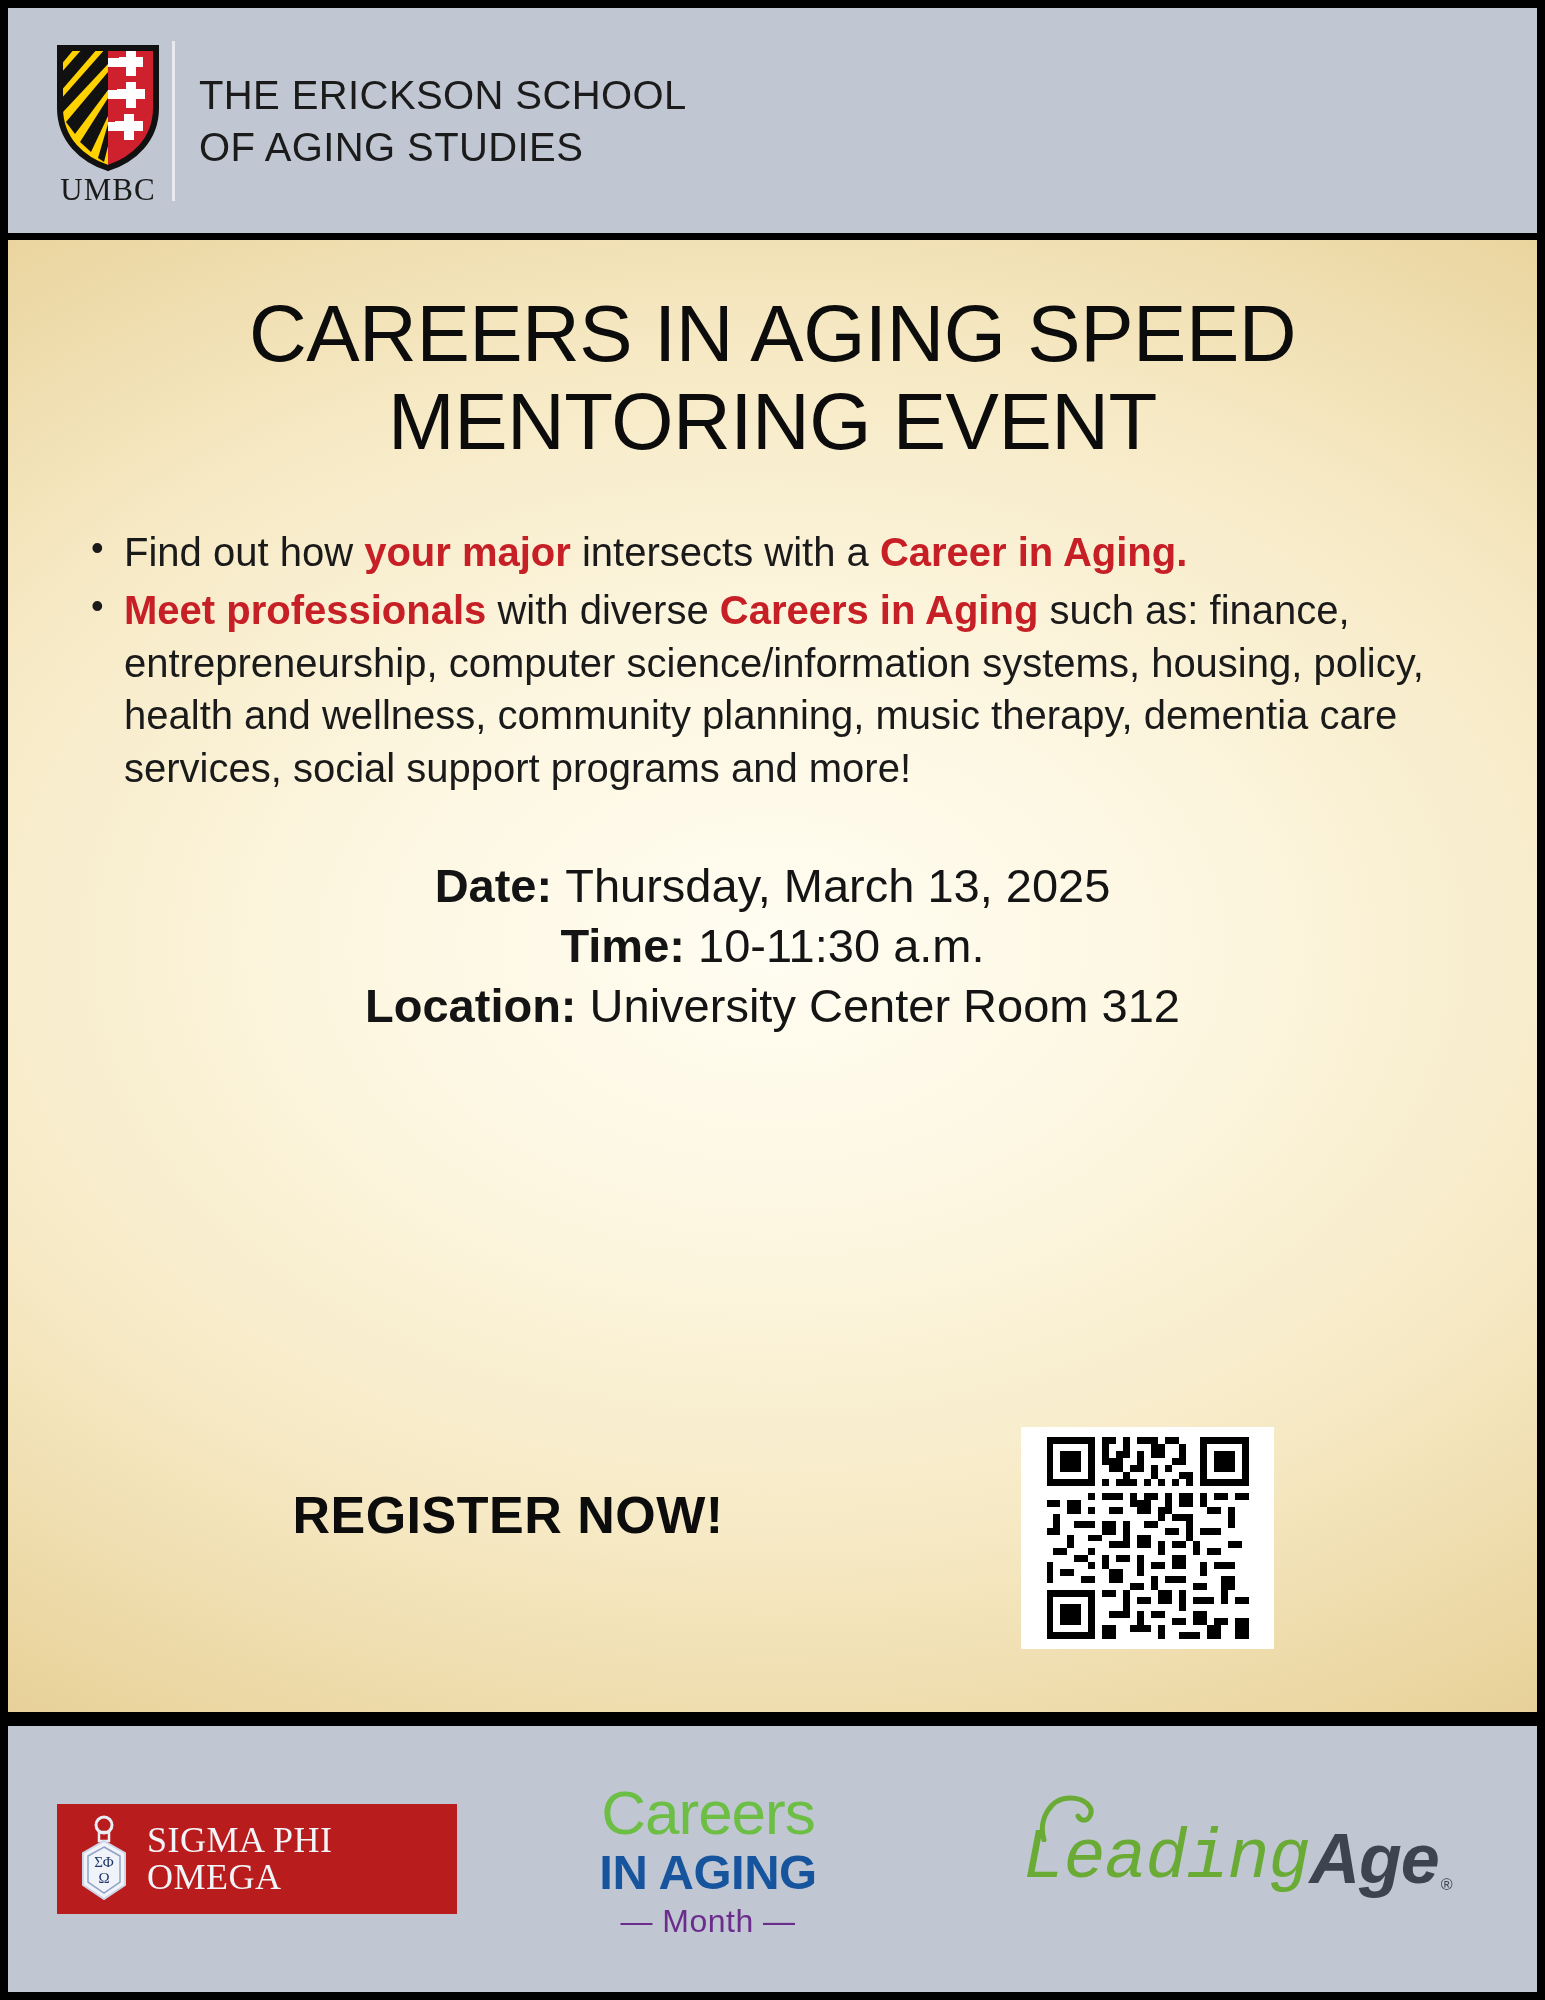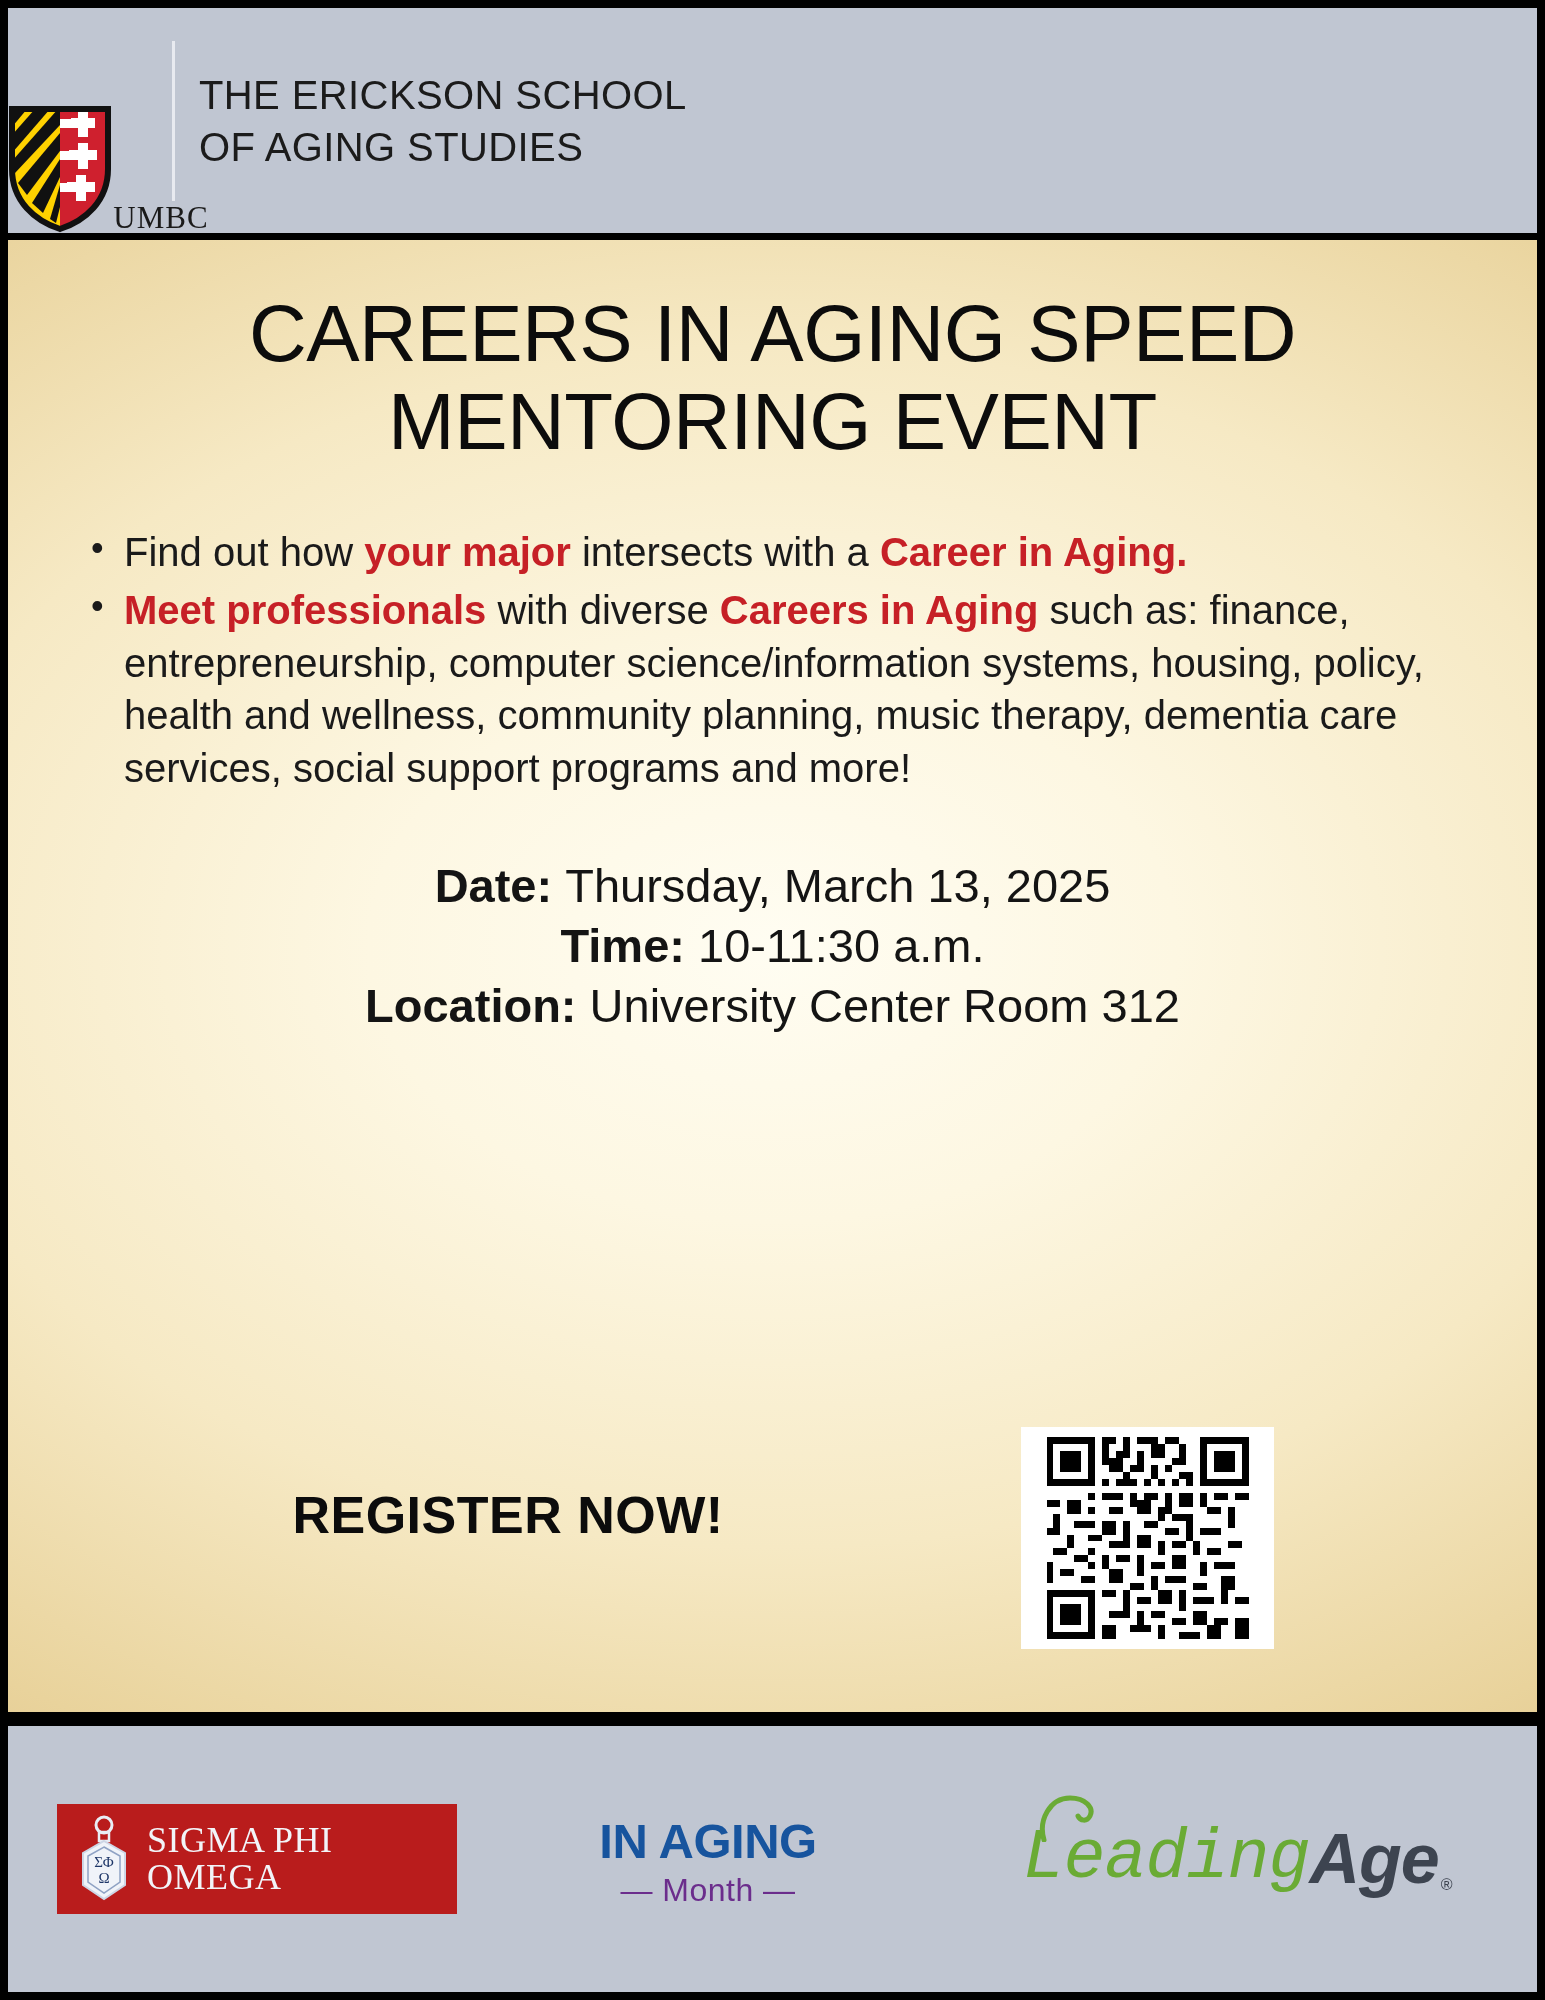--- a/index.html
+++ b/index.html
@@ -19,22 +19,22 @@
   
   .header{
     position:absolute;left:8px;top:8px;
     width:1529px;height:225px;
     background:#c0c6d2;
     box-sizing:border-box;
     display:flex;align-items:center;
   }
   .umbc-block{
     width:160px;height:100%;
-    display:flex;flex-direction:row;
-    align-items:flex-end;justify-content:center;
+    display:flex;flex-direction:column;
+    align-items:center;justify-content:center;
     padding-top:6px;box-sizing:border-box;padding-left:40px;
   }
   .shield-wrap{width:106px;height:130px;position:relative;}
   .umbc-word{
     font-family:"Liberation Serif", serif;
     font-size:31px;letter-spacing:1px;color:#1a1a1a;
     margin-top:2px;line-height:1;
   }
   .hdr-divider{
     width:3px;height:160px;background:#e8eaf0;margin:0 24px 0 4px;
@@ -394,20 +394,21 @@
         </div>
         <div class="spo-text">
           <div>SIGMA PHI</div>
           <div>OMEGA</div>
         </div>
       </div>
     </div>
 
     <div class="f-slot cam">
       <div class="cam-logo">
+        <span class="cam-careers">Careers</span>
         <span class="cam-inaging">IN AGING</span>
         <span class="cam-month">— Month —</span>
       </div>
     </div>
 
     <div class="f-slot la">
       <div class="la-logo">
         <svg class="la-swoosh" viewBox="0 0 72 48" aria-hidden="true">
           <path d="M8 46 C2 26 14 4 34 4 C50 4 58 14 54 22 C51 28 44 27 42 22" fill="none" stroke="#6aab35" stroke-width="5" stroke-linecap="round"></path>
         </svg>

